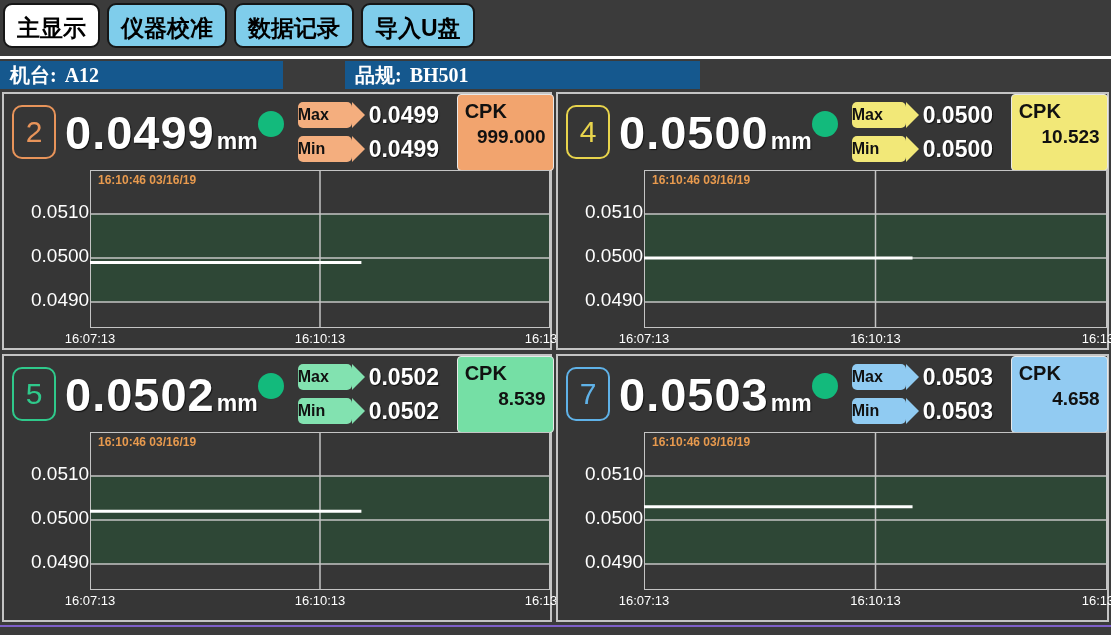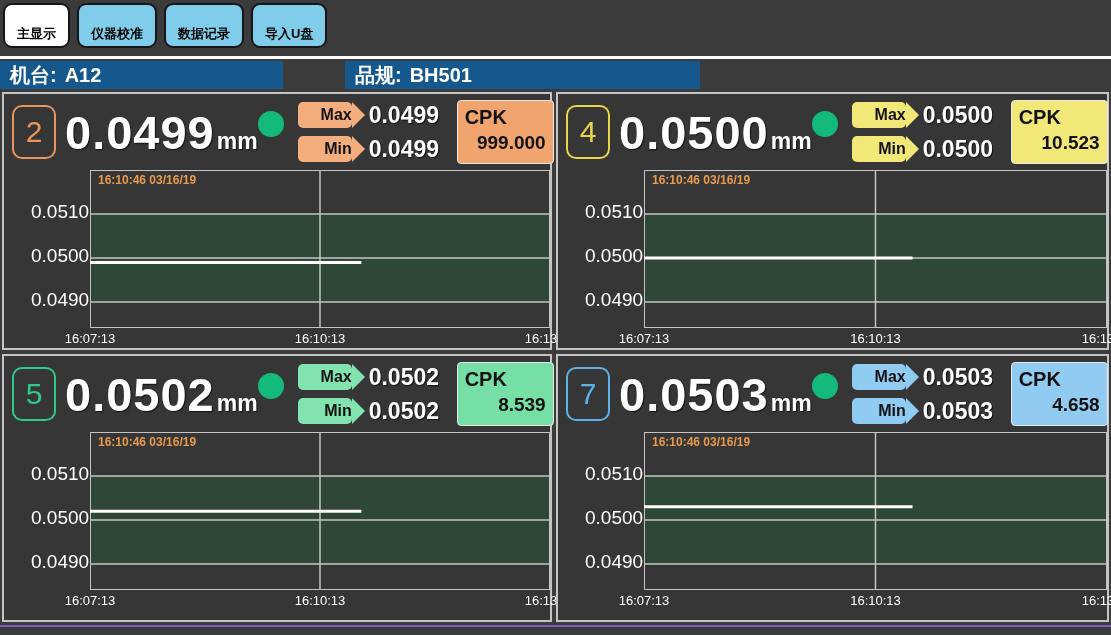--- a/index.html
+++ b/index.html
@@ -9,34 +9,34 @@
     background:#3B3B3B;
     font-family:"Liberation Sans","DejaVu Sans",sans-serif;
   }
 
   
   .tabbar { position:absolute; left:3px; top:3px; display:flex; gap:7px; }
   .tab {
     background:var(--tab_bg,#7FCDEB);
     border:2px solid #161616;
     border-radius:9px;
-    padding:20px 12px 0 12px;
+    padding:8px 12px 0 12px;
     height:45px;
-    font-size:13px; font-weight:bold; color:#000;
+    font-size:23px; font-weight:bold; color:#000;
     cursor:default; white-space:nowrap;
   }
   .tab.active { background:#FFFFFF; }
 
   .sep { position:absolute; top:56px; left:0; width:1111px; height:3px; background:#FFFFFF; }
 
   
   .infobar-seg { position:absolute; top:61px; height:28px; background:var(--info_bar,#15588E); display:flex; align-items:center; gap:8px; padding-left:10px; }
   .seg-machine { left:0; width:283px; }
   .seg-product { left:345px; width:355px; }
-  .infobar-seg span { color:#FFFFFF; font-size:20px; font-weight:bold; white-space:nowrap; }
+  .infobar-seg span { color:#FFFFFF; font-size:20px; font-weight:bold; white-space:nowrap;font-family:Liberation Serif, serif; }
 
   
   .panel {
     position:absolute;
     background:#363636;
     border:2px solid #C4C4C4;
     display:flex; flex-direction:column;
   }
   .p0 { left:2px;   top:92px;  width:550px; height:258px; }
   .p1 { left:556px; top:92px;  width:553px; height:258px; }
@@ -55,31 +55,31 @@
   .bigval { margin-left:9px; display:flex; align-items:baseline; color:#FFFFFF; font-weight:bold; text-shadow:1px 1px 1px #111; }
   .bigval .num { font-size:47px; letter-spacing:1px; }
   .bigval .unit { font-size:23px; margin-left:2px; }
   .circle { width:26px; height:26px; border-radius:50%; margin-left:auto; transform:translateY(-8px); flex:none; }
   .minmax { margin-left:14px; display:flex; flex-direction:column; gap:7px; flex:none; }
   .mrow { display:flex; align-items:center; }
   .mbadge {
     position:relative; width:54px; height:26px; line-height:26px; flex:none;
     background:var(--badge_bg,#F4AE7E);
     border-radius:5px;
-    text-align:right; font-size:16px; font-weight:bold; color:#111;
+    text-align:left; font-size:16px; font-weight:bold; color:#111;
   }
   .mbadge::after {
     content:''; position:absolute; left:100%; top:50%; transform:translateY(-50%);
     border-top:13px solid transparent; border-bottom:13px solid transparent;
     border-left:13px solid var(--badge_bg,#F4AE7E);
   }
   .mval { color:#FFFFFF; font-size:23px; font-weight:bold; margin-left:17px; width:78px; text-shadow:1px 1px 1px #111; }
   .cpkbox {
     margin-left:10px; flex:none;
-    width:97px; height:64px;
+    width:97px; height:77px;
     background:var(--cpk_bg,#F2A46E);
     border:1px solid #E8E8E8; border-radius:4px;
     padding:3px 7px 0 7px;
     color:#111; font-weight:bold;
   }
   .cpk-label { font-size:20px; line-height:26px; }
   .cpk-val   { font-size:19px; line-height:26px; text-align:right; }
 
   
   .chart { position:relative; flex:1; }

